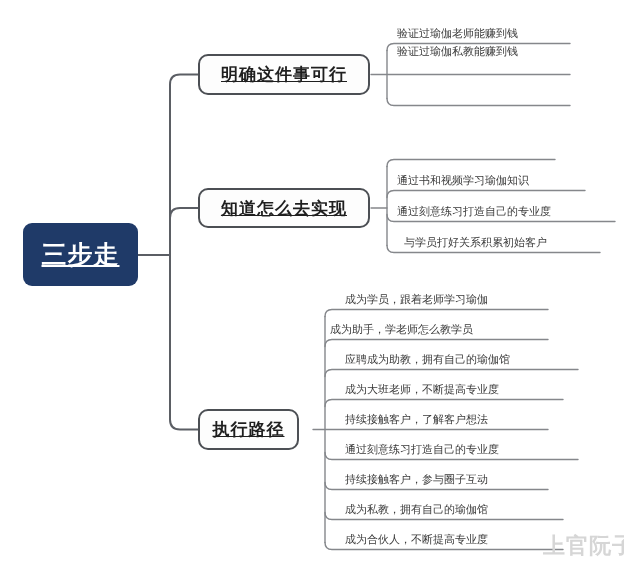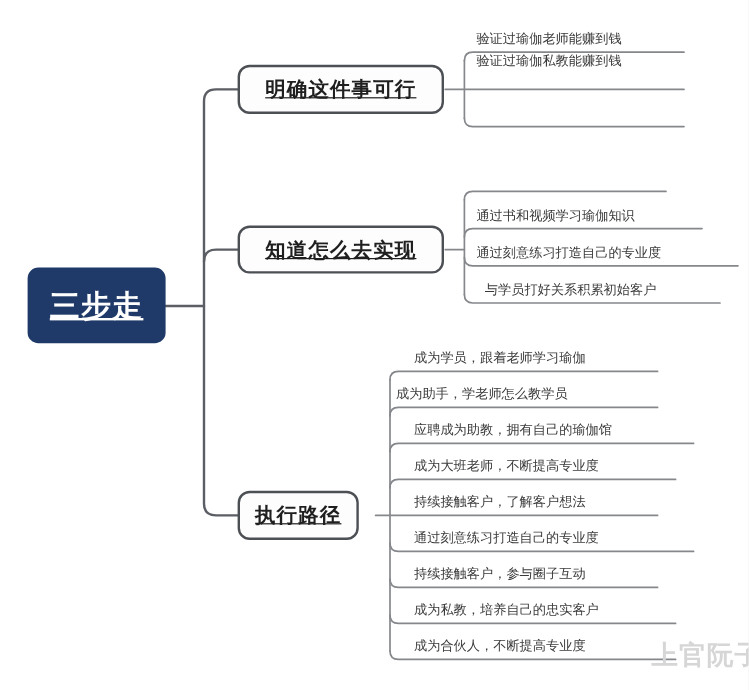--- a/index.html
+++ b/index.html
@@ -118,18 +118,18 @@
   <div class="leaf" style="left:397px;top:200.5px">通过刻意练习打造自己的专业度</div>
   <div class="leaf" style="left:404px;top:231.5px">与学员打好关系积累初始客户</div>
 
   <div class="leaf" style="left:345px;top:288.5px">成为学员，跟着老师学习瑜伽</div>
   <div class="leaf" style="left:330px;top:318.5px">成为助手，学老师怎么教学员</div>
   <div class="leaf" style="left:345px;top:348.5px">应聘成为助教，拥有自己的瑜伽馆</div>
   <div class="leaf" style="left:345px;top:378.5px">成为大班老师，不断提高专业度</div>
   <div class="leaf" style="left:345px;top:408.5px">持续接触客户，了解客户想法</div>
   <div class="leaf" style="left:345px;top:438.5px">通过刻意练习打造自己的专业度</div>
   <div class="leaf" style="left:345px;top:468.5px">持续接触客户，参与圈子互动</div>
-  <div class="leaf" style="left:345px;top:498.5px">成为私教，培养自己的忠实客户</div>
+  <div class="leaf" style="left:345px;top:498.5px">成为私教，拥有自己的瑜伽馆</div>
   <div class="leaf" style="left:345px;top:528.5px">成为合伙人，不断提高专业度</div>
 
   <div class="watermark">上官阮子</div>
 
 </div>
 
 </body></html>

